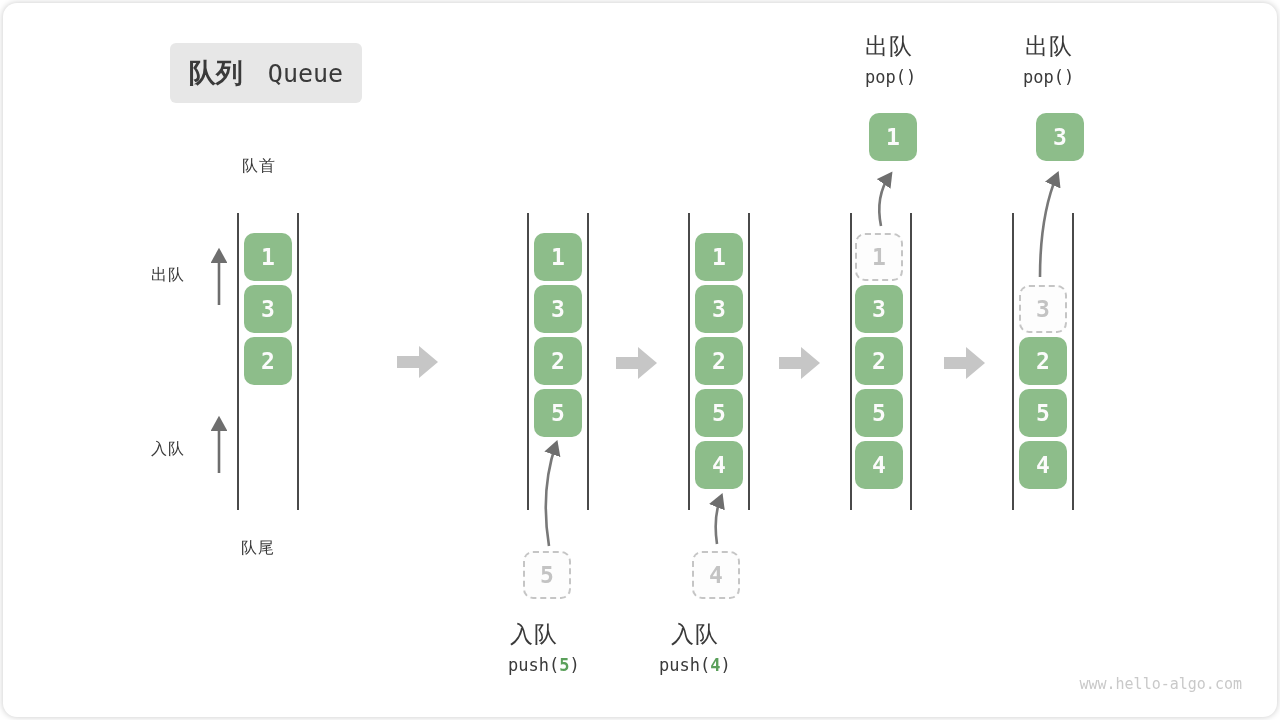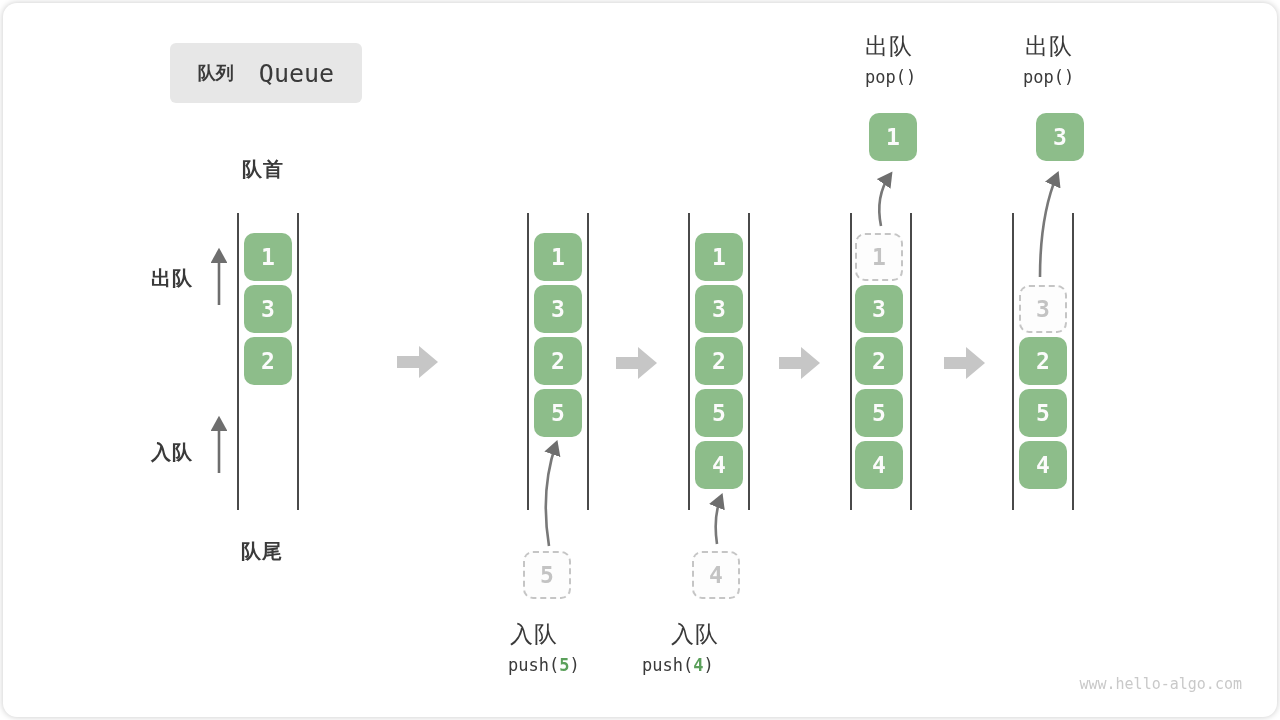--- a/index.html
+++ b/index.html
@@ -11,23 +11,23 @@
   .card{
     position:absolute;left:3px;top:3px;right:3px;bottom:3px;
     background:#ffffff;border-radius:14px;
     box-shadow:0 0 6px rgba(0,0,0,0.22);
   }
   .title-box{
     position:absolute;left:170px;top:43px;width:192px;height:60px;
     background:#e7e7e7;border-radius:6px;
     display:flex;align-items:center;justify-content:center;gap:9px;
   }
-  .title-zh{font-size:18px;font-weight:700;color:var(--text);}
+  .title-zh{font-size:27px;font-weight:700;color:var(--text);}
   .title-en{font-size:25px;font-family:"DejaVu Sans Mono",monospace;color:var(--text);margin-left:16px;}
-  .side-label{position:absolute;font-size:20px;font-weight:700;color:var(--text);letter-spacing:1px;}
+  .side-label{position:absolute;font-size:16px;font-weight:400;color:var(--text);letter-spacing:1px;}
   .op-label{position:absolute;font-size:23px;font-weight:500;color:var(--text);letter-spacing:1px;}
   .code{position:absolute;font-family:"DejaVu Sans Mono",monospace;font-size:17px;color:var(--text);letter-spacing:0px;white-space:nowrap;}
   .code .arg{color:var(--arg_green);font-weight:700;}
   .channel{
     position:absolute;top:213px;height:297px;width:62px;box-sizing:border-box;
     border-left:2px solid var(--wall);border-right:2px solid var(--wall);
   }
   .cell{
     position:absolute;width:48px;height:48px;border-radius:10px;box-sizing:border-box;
     display:flex;align-items:center;justify-content:center;
@@ -123,21 +123,21 @@
 
     <path d="M881,226 Q875,196 890,175" stroke="#787878" stroke-width="2.6" fill="none" marker-end="url(#ah)"></path>
 
     <path d="M1040,277 Q1040,215 1057,175" stroke="#787878" stroke-width="2.6" fill="none" marker-end="url(#ah)"></path>
   </svg>
 
   <div class="op-label" style="left:510px;top:619px;">入队</div>
   <div class="code" style="left:508px;top:655px;"><span>push(</span><span class="arg">5</span><span>)</span></div>
 
   <div class="op-label" style="left:671px;top:619px;">入队</div>
-  <div class="code" style="left:642px;top:655px;"><span>push(</span><span class="arg">4</span><span>)</span></div>
+  <div class="code" style="left:659px;top:655px;"><span>push(</span><span class="arg">4</span><span>)</span></div>
 
   <div class="op-label" style="left:865px;top:31px;">出队</div>
   <div class="code" style="left:865px;top:67px;">pop()</div>
 
   <div class="op-label" style="left:1025px;top:31px;">出队</div>
   <div class="code" style="left:1023px;top:67px;">pop()</div>
 
   <div class="watermark">www.hello-algo.com</div>
 </div>
 

